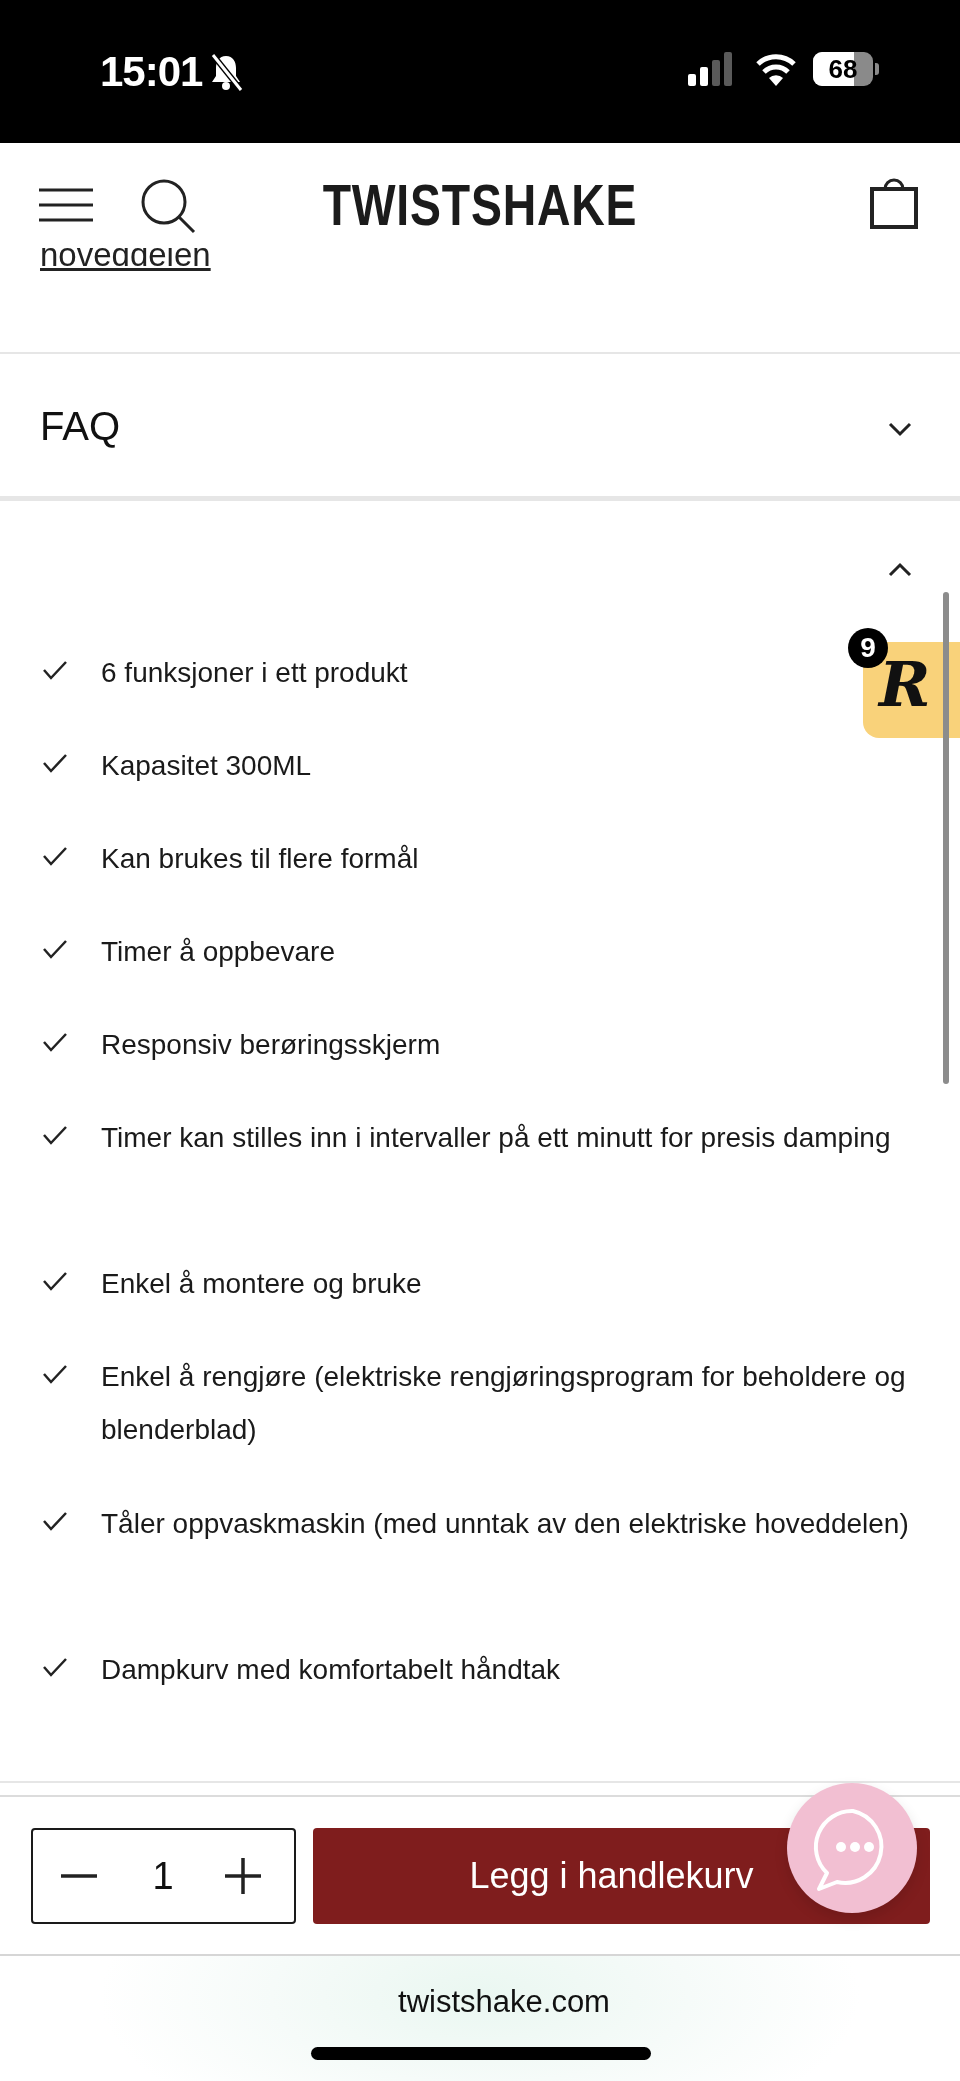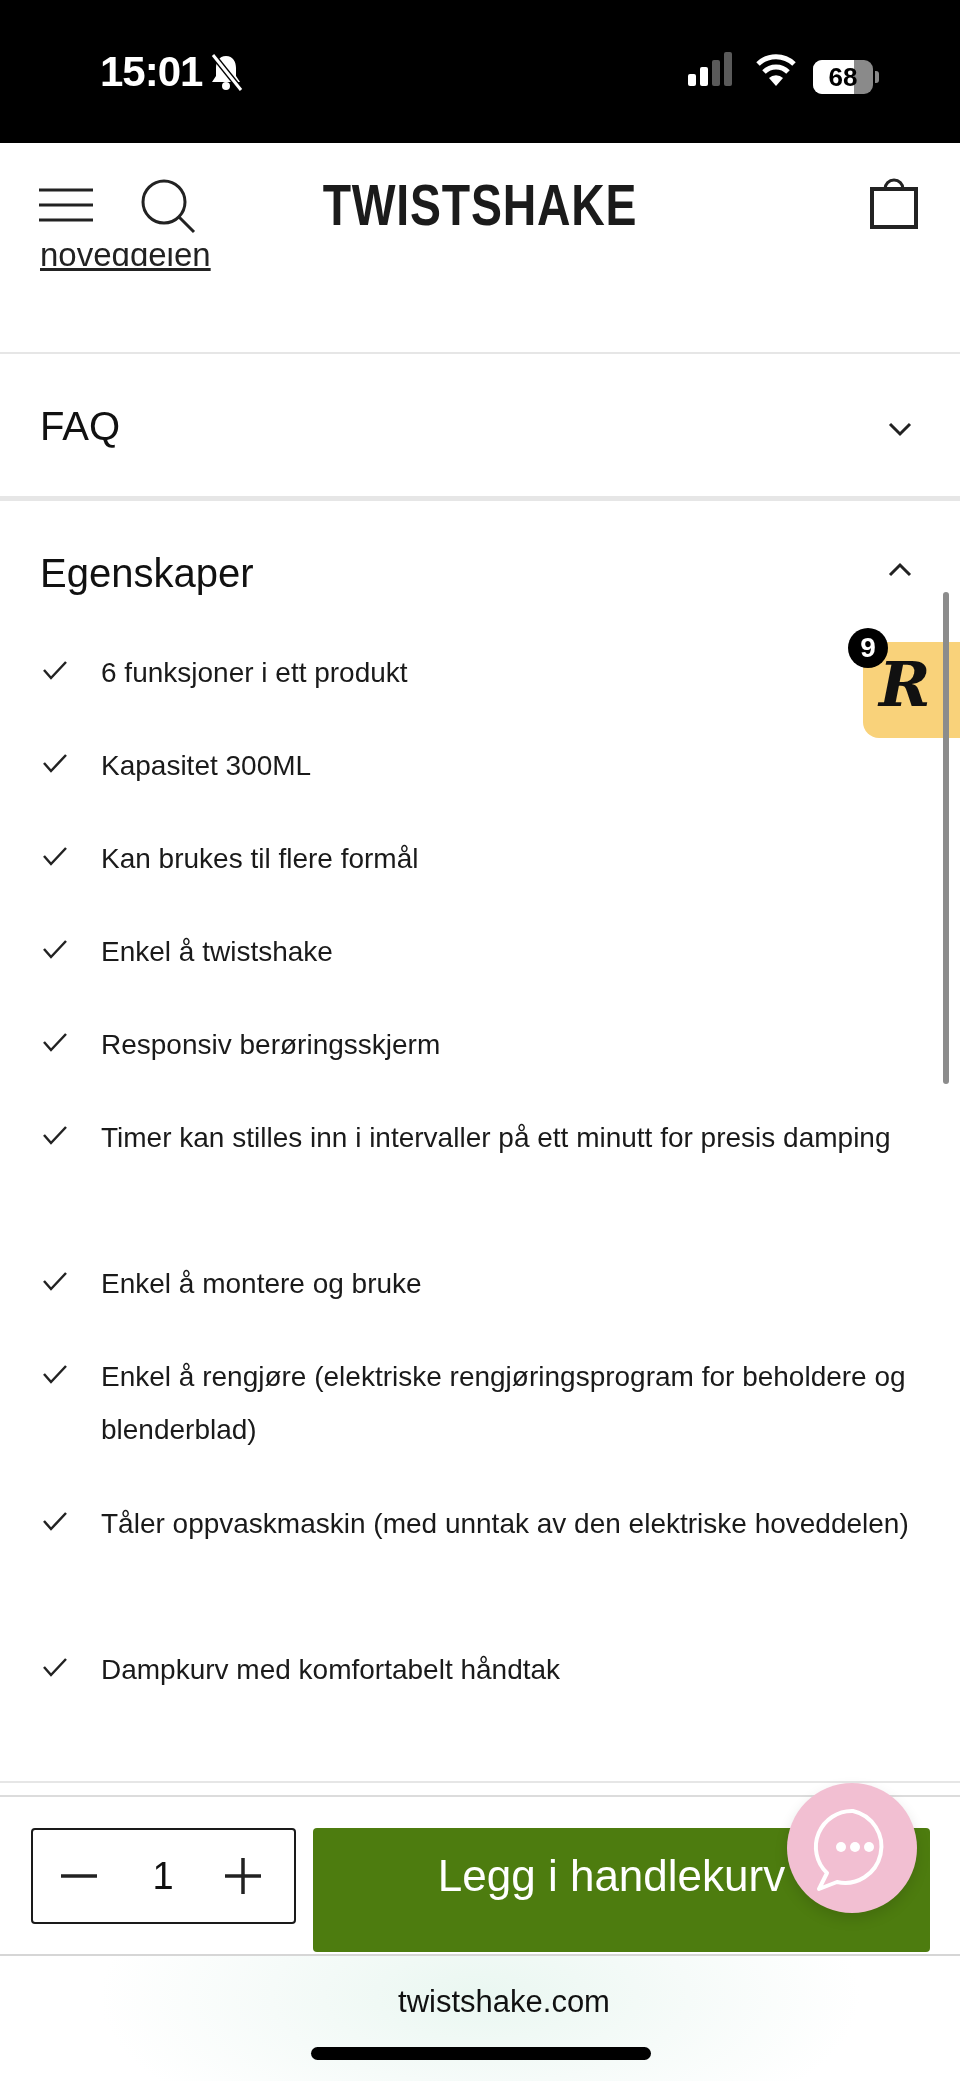--- a/index.html
+++ b/index.html
@@ -5,21 +5,21 @@
   html, body { margin:0; padding:0; }
   body { width:960px; height:2081px; position:relative; overflow:hidden; background:#fff;
          font-family:"Liberation Sans", sans-serif; color:#111; }
   .abs { position:absolute; }
   
   .statusbar { left:0; top:0; width:960px; height:143px; background:#000; color:#fff; }
   .sb-time { left:100px; top:48px; font-size:42px; font-weight:bold; letter-spacing:-1px; }
   .sb-bell { left:208px; top:52px; width:36px; height:40px; }
   .sb-signal { left:688px; top:52px; width:48px; height:34px; }
   .sb-wifi { left:754px; top:50px; width:44px; height:38px; }
-  .sb-battery { left:813px; top:52px; width:66px; height:34px;margin-top:8px; }
+  .sb-battery { left:813px; top:52px; width:66px; height:34px; }
   .sb-battery-body { position:absolute; left:0; top:0; width:60px; height:34px; border-radius:9px; background:#8a8a8a; overflow:hidden; }
   .sb-battery-fill { position:absolute; left:0; top:0; width:41px; height:34px; background:#fff; }
   .sb-battery-text { position:absolute; left:0; top:0; width:60px; line-height:34px; text-align:center; color:#000; font-weight:bold; font-size:26px; }
   .sb-battery-nub { position:absolute; left:62px; top:11px; width:4px; height:12px; border-radius:0 3px 3px 0; background:#8a8a8a; }
 
   
   .header { left:0; top:143px; width:960px; height:110px; background:#fff; }
   .menu-icon { left:39px; top:45px; width:54px; height:34px; }
   .search-icon { left:140px; top:35px; width:58px; height:58px; }
   .logo { left:0; top:28px; width:960px; text-align:center; font-size:58px; font-weight:bold; letter-spacing:1px;
@@ -44,22 +44,22 @@
                    font-weight:bold; font-size:28px; line-height:40px; text-align:center; }
 
   .scrollbar { left:943px; top:592px; width:6px; height:492px; border-radius:3px; background:#8c8c8c; }
 
   
   .bottom-bar { left:0; top:1795px; width:960px; height:160px; background:#fff; border-top:2px solid #dcdcdc; }
   .qty-box { left:31px; top:1828px; width:265px; height:96px; border:2px solid #1a1a1a; border-radius:4px; box-sizing:border-box; }
   .qty-minus { position:absolute; left:18px; top:18px; width:56px; height:56px; }
   .qty-value { position:absolute; left:100px; top:0; width:60px; line-height:92px; text-align:center; font-size:38px; }
   .qty-plus { position:absolute; left:182px; top:18px; width:56px; height:56px; }
-  .add-btn { left:313px; top:1828px; width:617px; height:124px; background:#4d7c0f; border-radius:4px; color:#fff;
-             font-size:44px; line-height:96px; text-align:center; }
+  .add-btn { left:313px; top:1828px; width:617px; height:96px; background:#7f1d1d; border-radius:4px; color:#fff;
+             font-size:36px; line-height:96px; text-align:center; }
   .add-btn span { position:relative; left:-10px; }
   .chat-btn { left:787px; top:1783px; width:130px; height:130px; border-radius:50%; background:#f2bfd2;
               box-shadow:0 6px 14px rgba(0,0,0,0.12); }
 
   .bottom-divider { left:0; top:1954px; width:960px; height:2px; background:#d6d6d6; }
   .url-area { left:0; top:1956px; width:960px; height:125px;
               background:radial-gradient(ellipse 380px 160px at 480px 40px, #eaf7f1 0%, #f6fbf9 55%, #ffffff 100%); }
   .url-text { left:0; top:1984px; width:960px; text-align:center; font-size:31px; color:#111;margin-left:24px; }
   .home-indicator { left:311px; top:2047px; width:340px; height:13px; border-radius:7px; background:#000; }
 </style>
@@ -120,21 +120,20 @@
 <div class="abs" style="left:0;top:354px;width:960px;height:142px;text-align:center;">
   <div class="abs acc-title" style="top:50px;">FAQ</div>
   <svg class="abs chev" style="left:886px;top:66px;" viewBox="0 0 28 18">
     <polyline points="4,4 14,14 24,4" stroke="#222" stroke-width="3" fill="none"></polyline>
   </svg>
 </div>
 
 <div class="abs divider" style="top:496px;height:5px;"></div>
 
 <div class="abs" style="left:0;top:501px;width:960px;height:120px;">
-  <div class="abs acc-title" style="top:50px;">Egenskaper</div>
   <svg class="abs chev" style="left:886px;top:60px;" viewBox="0 0 28 18">
     <polyline points="4,14 14,4 24,14" stroke="#222" stroke-width="3" fill="none"></polyline>
   </svg>
 </div>
 
 <div class="abs" style="left:0;top:0;width:960px;">
   <div class="abs feat-item" style="top:646px;">
     <svg class="feat-check" style="top:14px;" viewBox="0 0 26 20">
         <polyline points="2,10 9,18 24,2" stroke="#222" stroke-width="2.5" fill="none"></polyline>
       </svg>
@@ -149,21 +148,21 @@
   <div class="abs feat-item" style="top:832px;">
     <svg class="feat-check" style="top:14px;" viewBox="0 0 26 20">
         <polyline points="2,10 9,18 24,2" stroke="#222" stroke-width="2.5" fill="none"></polyline>
       </svg>
     <div class="feat-text">Kan brukes til flere formål</div>
   </div>
   <div class="abs feat-item" style="top:925px;">
     <svg class="feat-check" style="top:14px;" viewBox="0 0 26 20">
         <polyline points="2,10 9,18 24,2" stroke="#222" stroke-width="2.5" fill="none"></polyline>
       </svg>
-    <div class="feat-text">Enkel å twistshake</div>
+    <div class="feat-text">Timer å oppbevare</div>
   </div>
   <div class="abs feat-item" style="top:1018px;">
     <svg class="feat-check" style="top:14px;" viewBox="0 0 26 20">
         <polyline points="2,10 9,18 24,2" stroke="#222" stroke-width="2.5" fill="none"></polyline>
       </svg>
     <div class="feat-text">Responsiv berøringsskjerm</div>
   </div>
   <div class="abs feat-item" style="top:1111px;">
     <svg class="feat-check" style="top:14px;" viewBox="0 0 26 20">
         <polyline points="2,10 9,18 24,2" stroke="#222" stroke-width="2.5" fill="none"></polyline>

